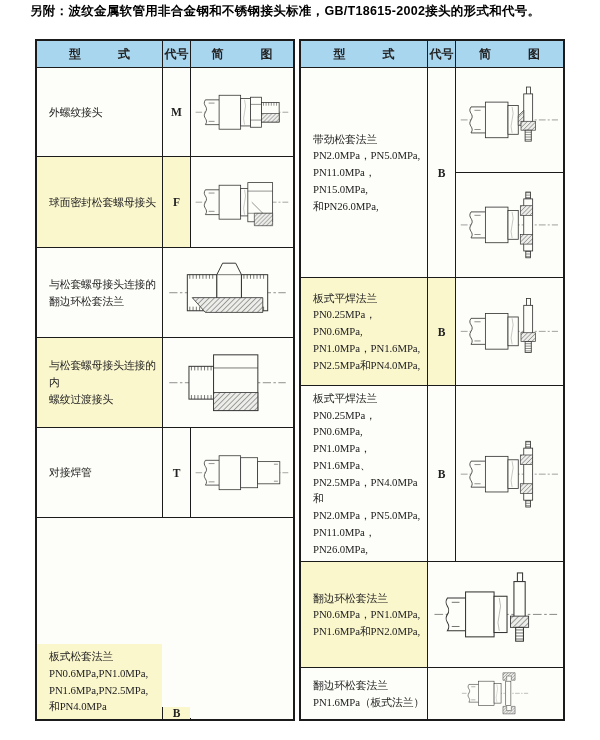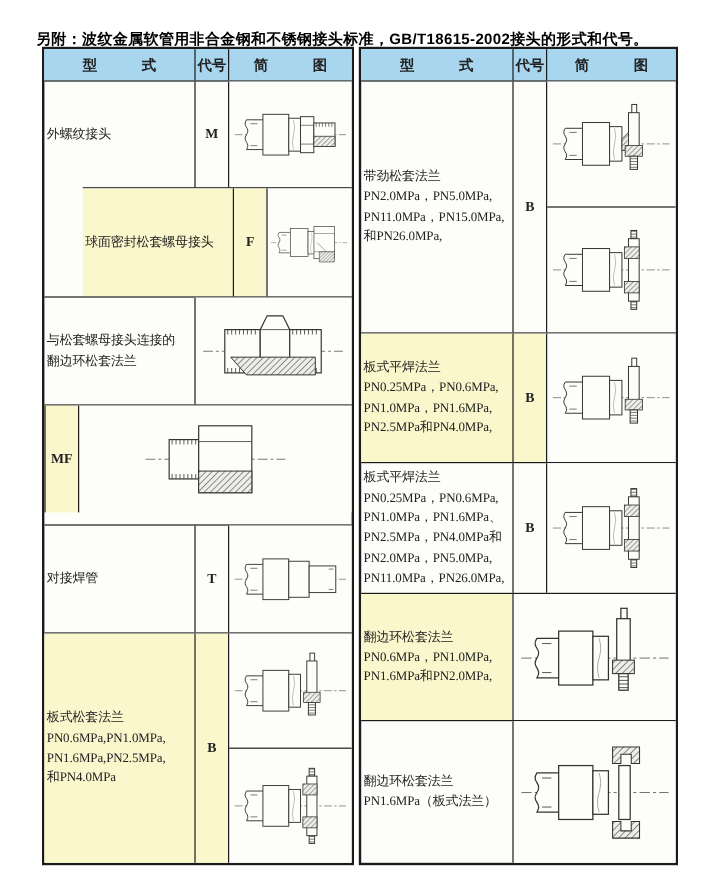--- a/index.html
+++ b/index.html
@@ -2,37 +2,37 @@
 <html><head>
 <meta charset="utf-8">
 <style>
   html,body{margin:0;padding:0;}
   body{
     width:600px;height:740px;position:relative;background:#ffffff;
     font-family:"Liberation Serif","DejaVu Serif",serif;color:#1d1d1d;
     -webkit-font-smoothing:antialiased;
   }
   .page-title{
-    position:absolute;left:30px;top:25px;width:560px;
+    position:absolute;left:30px;top:3px;width:560px;
     font-family:"Liberation Sans","DejaVu Sans",sans-serif;
     font-weight:bold;font-size:12.5px;letter-spacing:0.3px;color:#000;
   }
   .tbl{
     position:absolute;top:39px;height:682px;box-sizing:border-box;
     border:2px solid #1b1b1b;background:#fdfdf9;
     display:flex;flex-direction:column;
   }
   .tbl-left{left:35px;width:260px;}
   .tbl-right{left:299px;width:266px;}
   .trow{display:flex;flex-direction:row;box-sizing:border-box;flex:0 0 auto;}
   .trow + .trow{border-top:1.6px solid #1b1b1b;}
   .trow-last{flex:1 1 auto !important;}
   .thead{background:#a9d6ef;flex:0 0 26px;}
   .cell{box-sizing:border-box;display:flex;align-items:center;min-width:0;}
-  .cell-type{flex:0 0 125px;justify-content:flex-start;padding:4px 2px 4px 2px;}
+  .cell-type{flex:0 0 125px;justify-content:flex-start;padding:4px 2px 4px 12px;}
   .tbl-right .cell-type{flex:0 0 126px;}
   .cell-code{flex:0 0 28px;justify-content:center;border-left:1.6px solid #1b1b1b;}
   .cell-diag{flex:1 1 auto;border-left:1.6px solid #1b1b1b;display:flex;flex-direction:column;background:#fdfdf9;padding:0;}
   .thead .cell{justify-content:center;padding:0;background:#a9d6ef;}
   .hdr-label{font-size:12px;font-weight:600;color:#222;}
   .hdr-spread{letter-spacing:3.1em;margin-right:-3.1em;}
   .type-text{
     font-size:10.8px;line-height:1.55;letter-spacing:-0.1px;
     white-space:pre-line;color:#222;
   }
@@ -97,21 +97,21 @@
             <line x1="112" y1="60" x2="112" y2="65" stroke="#333" stroke-width="0.8"></line>
             <line x1="116" y1="60" x2="116" y2="65" stroke="#333" stroke-width="0.8"></line>
             <line x1="120" y1="60" x2="120" y2="65" stroke="#333" stroke-width="0.8"></line>
             <line x1="124" y1="60" x2="124" y2="65" stroke="#333" stroke-width="0.8"></line>
             <line x1="128" y1="60" x2="128" y2="65" stroke="#333" stroke-width="0.8"></line>
             <rect x="105" y="52" width="27" height="13" fill="url(#hatch1)" stroke="#333" stroke-width="1"></rect>
           </svg>
         </div>
       </div>
     </div>
-    <div class="trow" style="flex: 0 0 91px; margin-left: 32px;">
+    <div class="trow" style="flex: 0 0 91px;">
       <div class="cell cell-type hl">
         <span class="type-text">球面密封松套螺母接头</span>
       </div>
       <div class="cell cell-code hl">
         <span class="code-text">F</span>
       </div>
       <div class="cell cell-diag">
         <div class="subdiag">
           <svg viewBox="0 0 150 100" preserveAspectRatio="xMidYMid meet" xmlns="http://www.w3.org/2000/svg">
             <defs>
@@ -184,22 +184,23 @@
             <line x1="107" y1="67" x2="107" y2="72" stroke="#333" stroke-width="0.8"></line>
             <line x1="111" y1="67" x2="111" y2="72" stroke="#333" stroke-width="0.8"></line>
             <line x1="115" y1="67" x2="115" y2="72" stroke="#333" stroke-width="0.8"></line>
             <line x1="119" y1="67" x2="119" y2="72" stroke="#333" stroke-width="0.8"></line>
             <path d="M32,56 H118 V74 H48 Z" fill="url(#hatch3)" stroke="#333" stroke-width="1"></path>
           </svg>
         </div>
       </div>
     </div>
     <div class="trow" style="flex: 0 0 90px;">
-      <div class="cell cell-code hl">
-        <span class="code-text">MF</span>
+      <div class="cell cell-type hl">
+        <span class="type-text">与松套螺母接头连接的内
+螺纹过渡接头</span>
       </div>
       <div class="cell cell-diag">
         <div class="subdiag">
           <svg viewBox="0 0 150 100" preserveAspectRatio="xMidYMid meet" xmlns="http://www.w3.org/2000/svg">
             <defs>
               <pattern id="hatch4" width="4.5" height="4.5" patternUnits="userSpaceOnUse" patternTransform="rotate(45)">
                 <rect width="4.5" height="4.5" fill="#ededea"></rect>
                 <line x1="0" y1="0" x2="0" y2="4.5" stroke="#555" stroke-width="1.3"></line>
               </pattern>
             </defs>
@@ -220,21 +221,21 @@
             <line x1="51" y1="65" x2="51" y2="70" stroke="#333" stroke-width="0.8"></line>
             <line x1="55" y1="65" x2="55" y2="70" stroke="#333" stroke-width="0.8"></line>
             <rect x="58" y="16" width="54" height="68" fill="#fdfdf9" stroke="#333" stroke-width="1.2"></rect>
             <line x1="58" y1="32" x2="112" y2="32" stroke="#333" stroke-width="0.8"></line>
             <line x1="58" y1="68" x2="112" y2="68" stroke="#333" stroke-width="0.8"></line>
             <rect x="58" y="62" width="54" height="22" fill="url(#hatch4)" stroke="#333" stroke-width="1"></rect>
           </svg>
         </div>
       </div>
     </div>
-    <div class="trow" style="flex: 0 0 90px; margin-top: 10px;">
+    <div class="trow" style="flex: 0 0 90px;">
       <div class="cell cell-type">
         <span class="type-text">对接焊管</span>
       </div>
       <div class="cell cell-code">
         <span class="code-text">T</span>
       </div>
       <div class="cell cell-diag">
         <div class="subdiag">
           <svg viewBox="0 0 150 100" preserveAspectRatio="xMidYMid meet" xmlns="http://www.w3.org/2000/svg">
             <defs>
@@ -250,21 +251,21 @@
             <rect x="40" y="24" width="33" height="52" fill="#fdfdf9" stroke="#333" stroke-width="1.2"></rect>
             <path d="M79,31 q3,9.5 0,19 q-3,9.5 0,19" fill="none" stroke="#9a9a9a" stroke-width="0.8"></path>
             <rect x="73" y="27" width="26" height="46" fill="#fdfdf9" stroke="#333" stroke-width="1.2"></rect>
             <rect x="99" y="33" width="34" height="34" fill="#fdfdf9" stroke="#333" stroke-width="1.2"></rect>
             <line x1="124" y1="37" x2="130" y2="37" stroke="#333" stroke-width="0.8"></line>
             <line x1="124" y1="63" x2="130" y2="63" stroke="#333" stroke-width="0.8"></line>
           </svg>
         </div>
       </div>
     </div>
-    <div class="trow trow-last" style="flex: 0 0 180px;">
+    <div class="trow trow-last" style="flex: 0 0 180px; align-items: flex-end;">
       <div class="cell cell-type hl">
         <span class="type-text">板式松套法兰
 PN0.6MPa,PN1.0MPa,
 PN1.6MPa,PN2.5MPa,
 和PN4.0MPa</span>
       </div>
       <div class="cell cell-code hl">
         <span class="code-text">B</span>
       </div>
       <div class="cell cell-diag">

